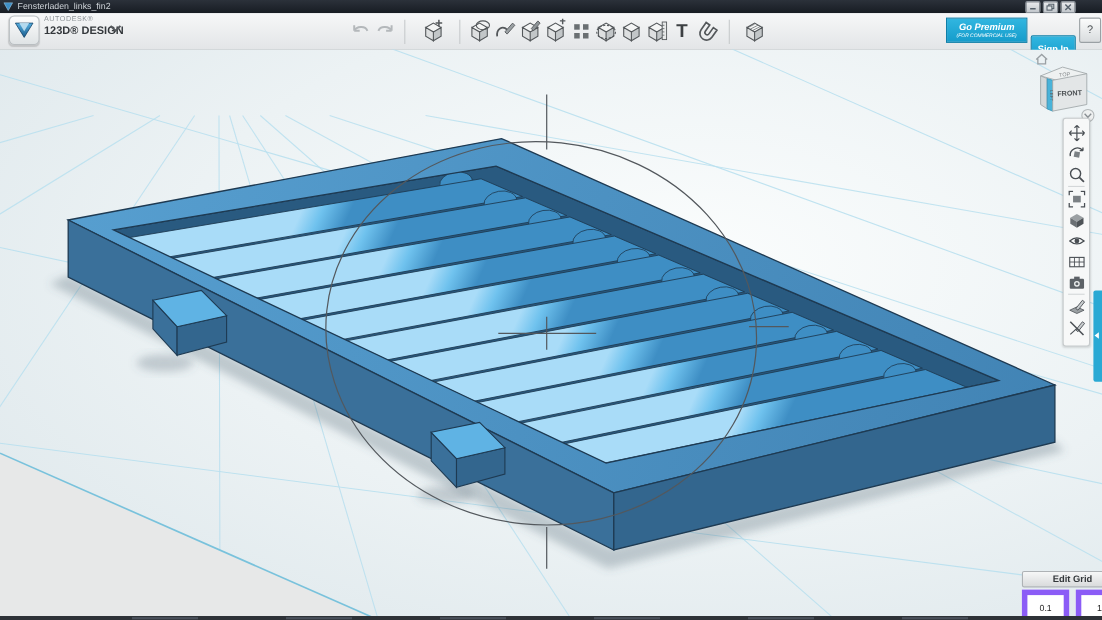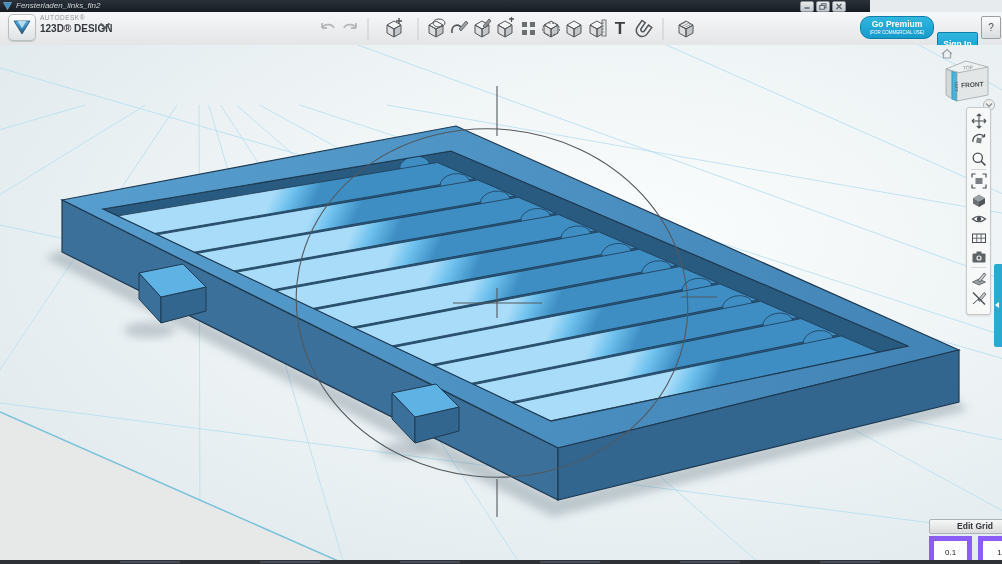--- a/index.html
+++ b/index.html
@@ -1,38 +1,38 @@
 <!DOCTYPE html>
 <html><head>
 <meta charset="utf-8">
 <style>
   html,body{margin:0;padding:0;}
   body{width:1002px;height:564px;position:relative;overflow:hidden;
        font-family:"Liberation Sans","DejaVu Sans",sans-serif;background:#e7ebed;}
   
-  .titlebar{position:absolute;left:0;top:0;width:870px;height:12px;
-    background:linear-gradient(#2b313a,#171c23);display:flex;align-items:center;font-style:italic;}
+  .titlebar{position:absolute;left:0;top:0;width:1002px;height:12px;
+    background:linear-gradient(#2b313a,#171c23);display:flex;align-items:center;}
   .titlebar .tlogo{width:9px;height:8px;margin:1px 4px 1px 3px;}
   .titlebar .ttext{font-size:8px;color:#cdd2d7;line-height:12px;}
   .winbtns{position:absolute;right:24px;top:1px;display:flex;gap:2px;}
   .winbtn{width:12px;height:9px;background:linear-gradient(#e9ebed,#c2c7cc);
     border:1px solid #8d949b;border-radius:2px;display:flex;align-items:center;justify-content:center;}
   .winbtn svg{display:block;}
   
   .toolbar{position:absolute;left:0;top:12px;width:1002px;height:33px;
     background:linear-gradient(#f6f7f8,#e3e5e7);border-bottom:1px solid #b3b7ba;}
   .badge{position:absolute;left:8px;top:2px;width:26px;height:25px;border-radius:5px;
     background:linear-gradient(#fdfdfd,#dfe3e5);border:1px solid #b9bec1;
     display:flex;align-items:center;justify-content:center;box-shadow:0 1px 1px rgba(0,0,0,.15);}
   .brandtxt{position:absolute;left:40px;top:3px;line-height:1;}
   .brandtxt .co{font-size:6.5px;color:#8e9498;letter-spacing:.5px;}
   .brandtxt .prod{font-size:10px;font-weight:bold;color:#34383c;margin-top:2px;}
   .chev{position:absolute;left:99px;top:10px;}
-  .premium{position:absolute;left:860px;top:4px;width:72px;height:21px;border:1px solid #0e7fa8;border-radius:10px;
-    background:linear-gradient(#31b6e0,#159ccb);color:#fff;text-align:center;cursor:pointer;}
+  .premium{position:absolute;left:860px;top:4px;width:72px;height:21px;border:1px solid #0e7fa8;border-radius:0;
+    background:linear-gradient(#31b6e0,#159ccb);color:#fff;text-align:center;cursor:pointer;font-style:italic;}
   .premium .l1{font-size:8.5px;font-weight:bold;margin-top:2px;}
   .premium .l2{font-size:4.5px;margin-top:1px;}
   .signin{position:absolute;left:937px;top:4px;width:39px;height:21px;border:1px solid #0e7fa8;border-radius:2px;
     background:linear-gradient(#31b6e0,#159ccb);color:#fff;font-size:8.5px;font-weight:bold;
     display:flex;align-items:center;justify-content:center;cursor:pointer;margin-top:16px;}
   .helpbtn{position:absolute;left:981px;top:4px;width:18px;height:21px;border:1px solid #9aa0a4;border-radius:2px;
     background:linear-gradient(#fbfcfc,#d9dcde);color:#4a4f53;font-size:10px;
     display:flex;align-items:center;justify-content:center;cursor:pointer;}
   
   .canvas{position:absolute;left:0;top:45px;width:1002px;height:515px;}

